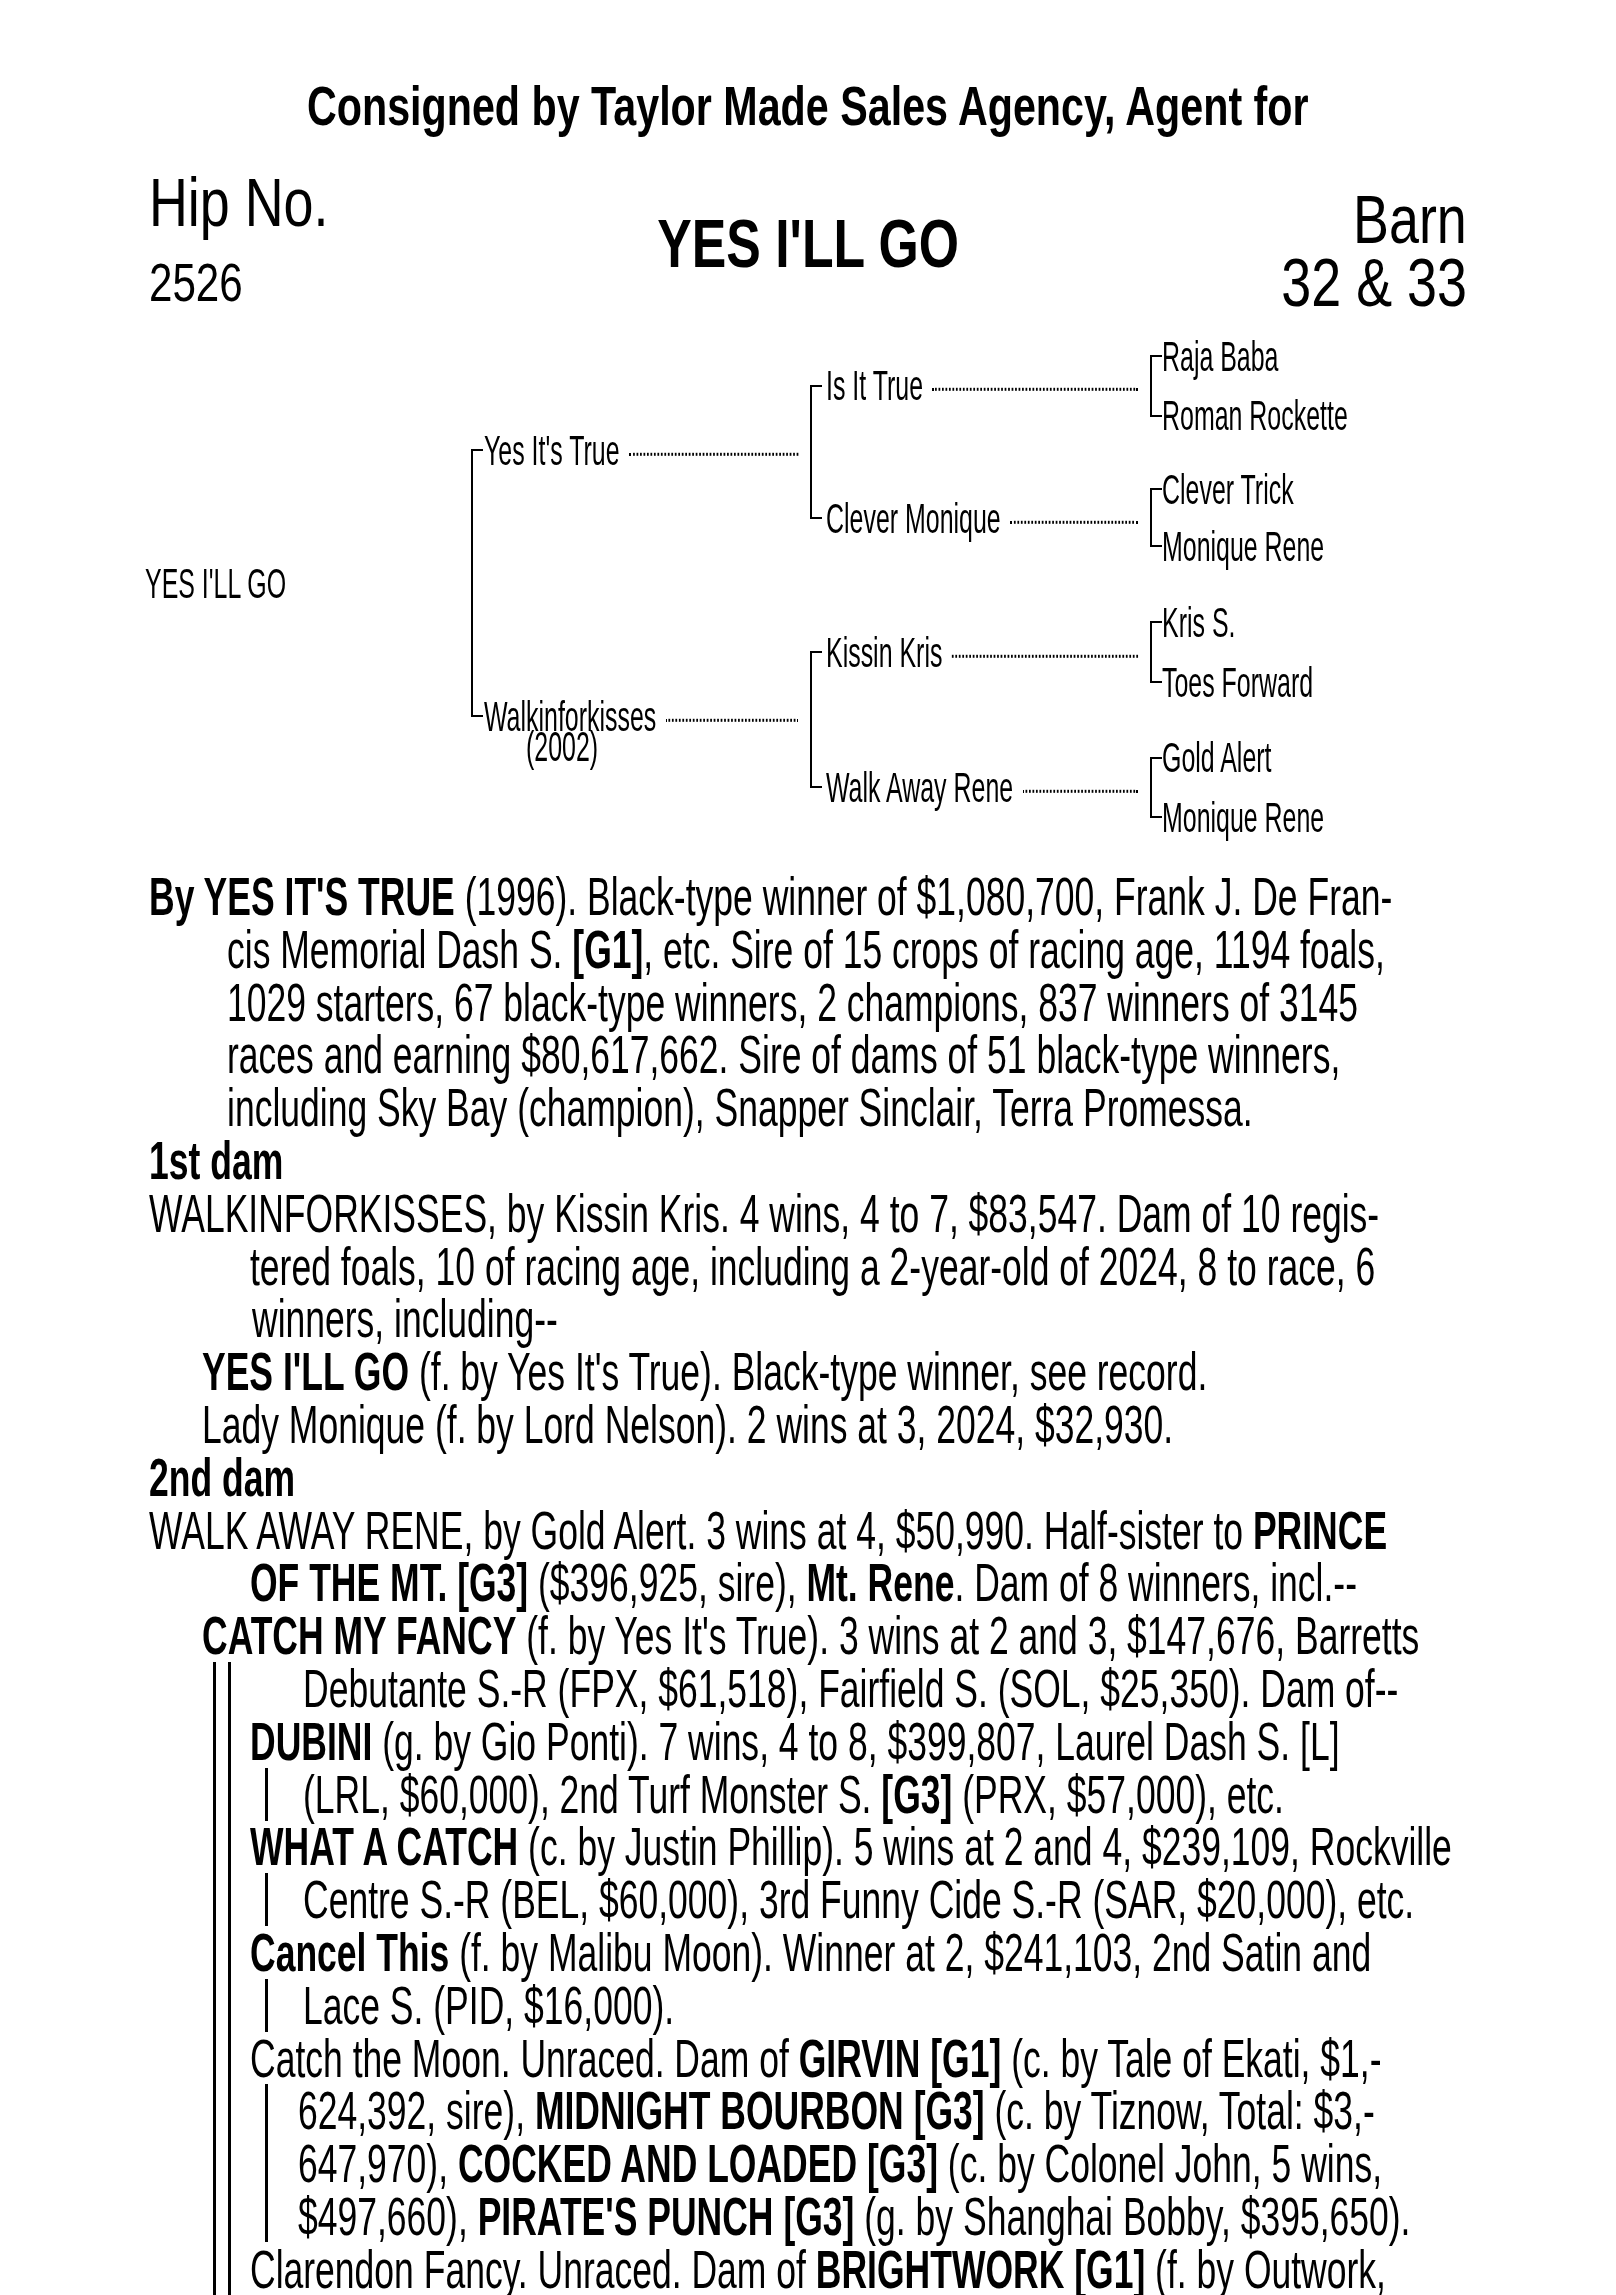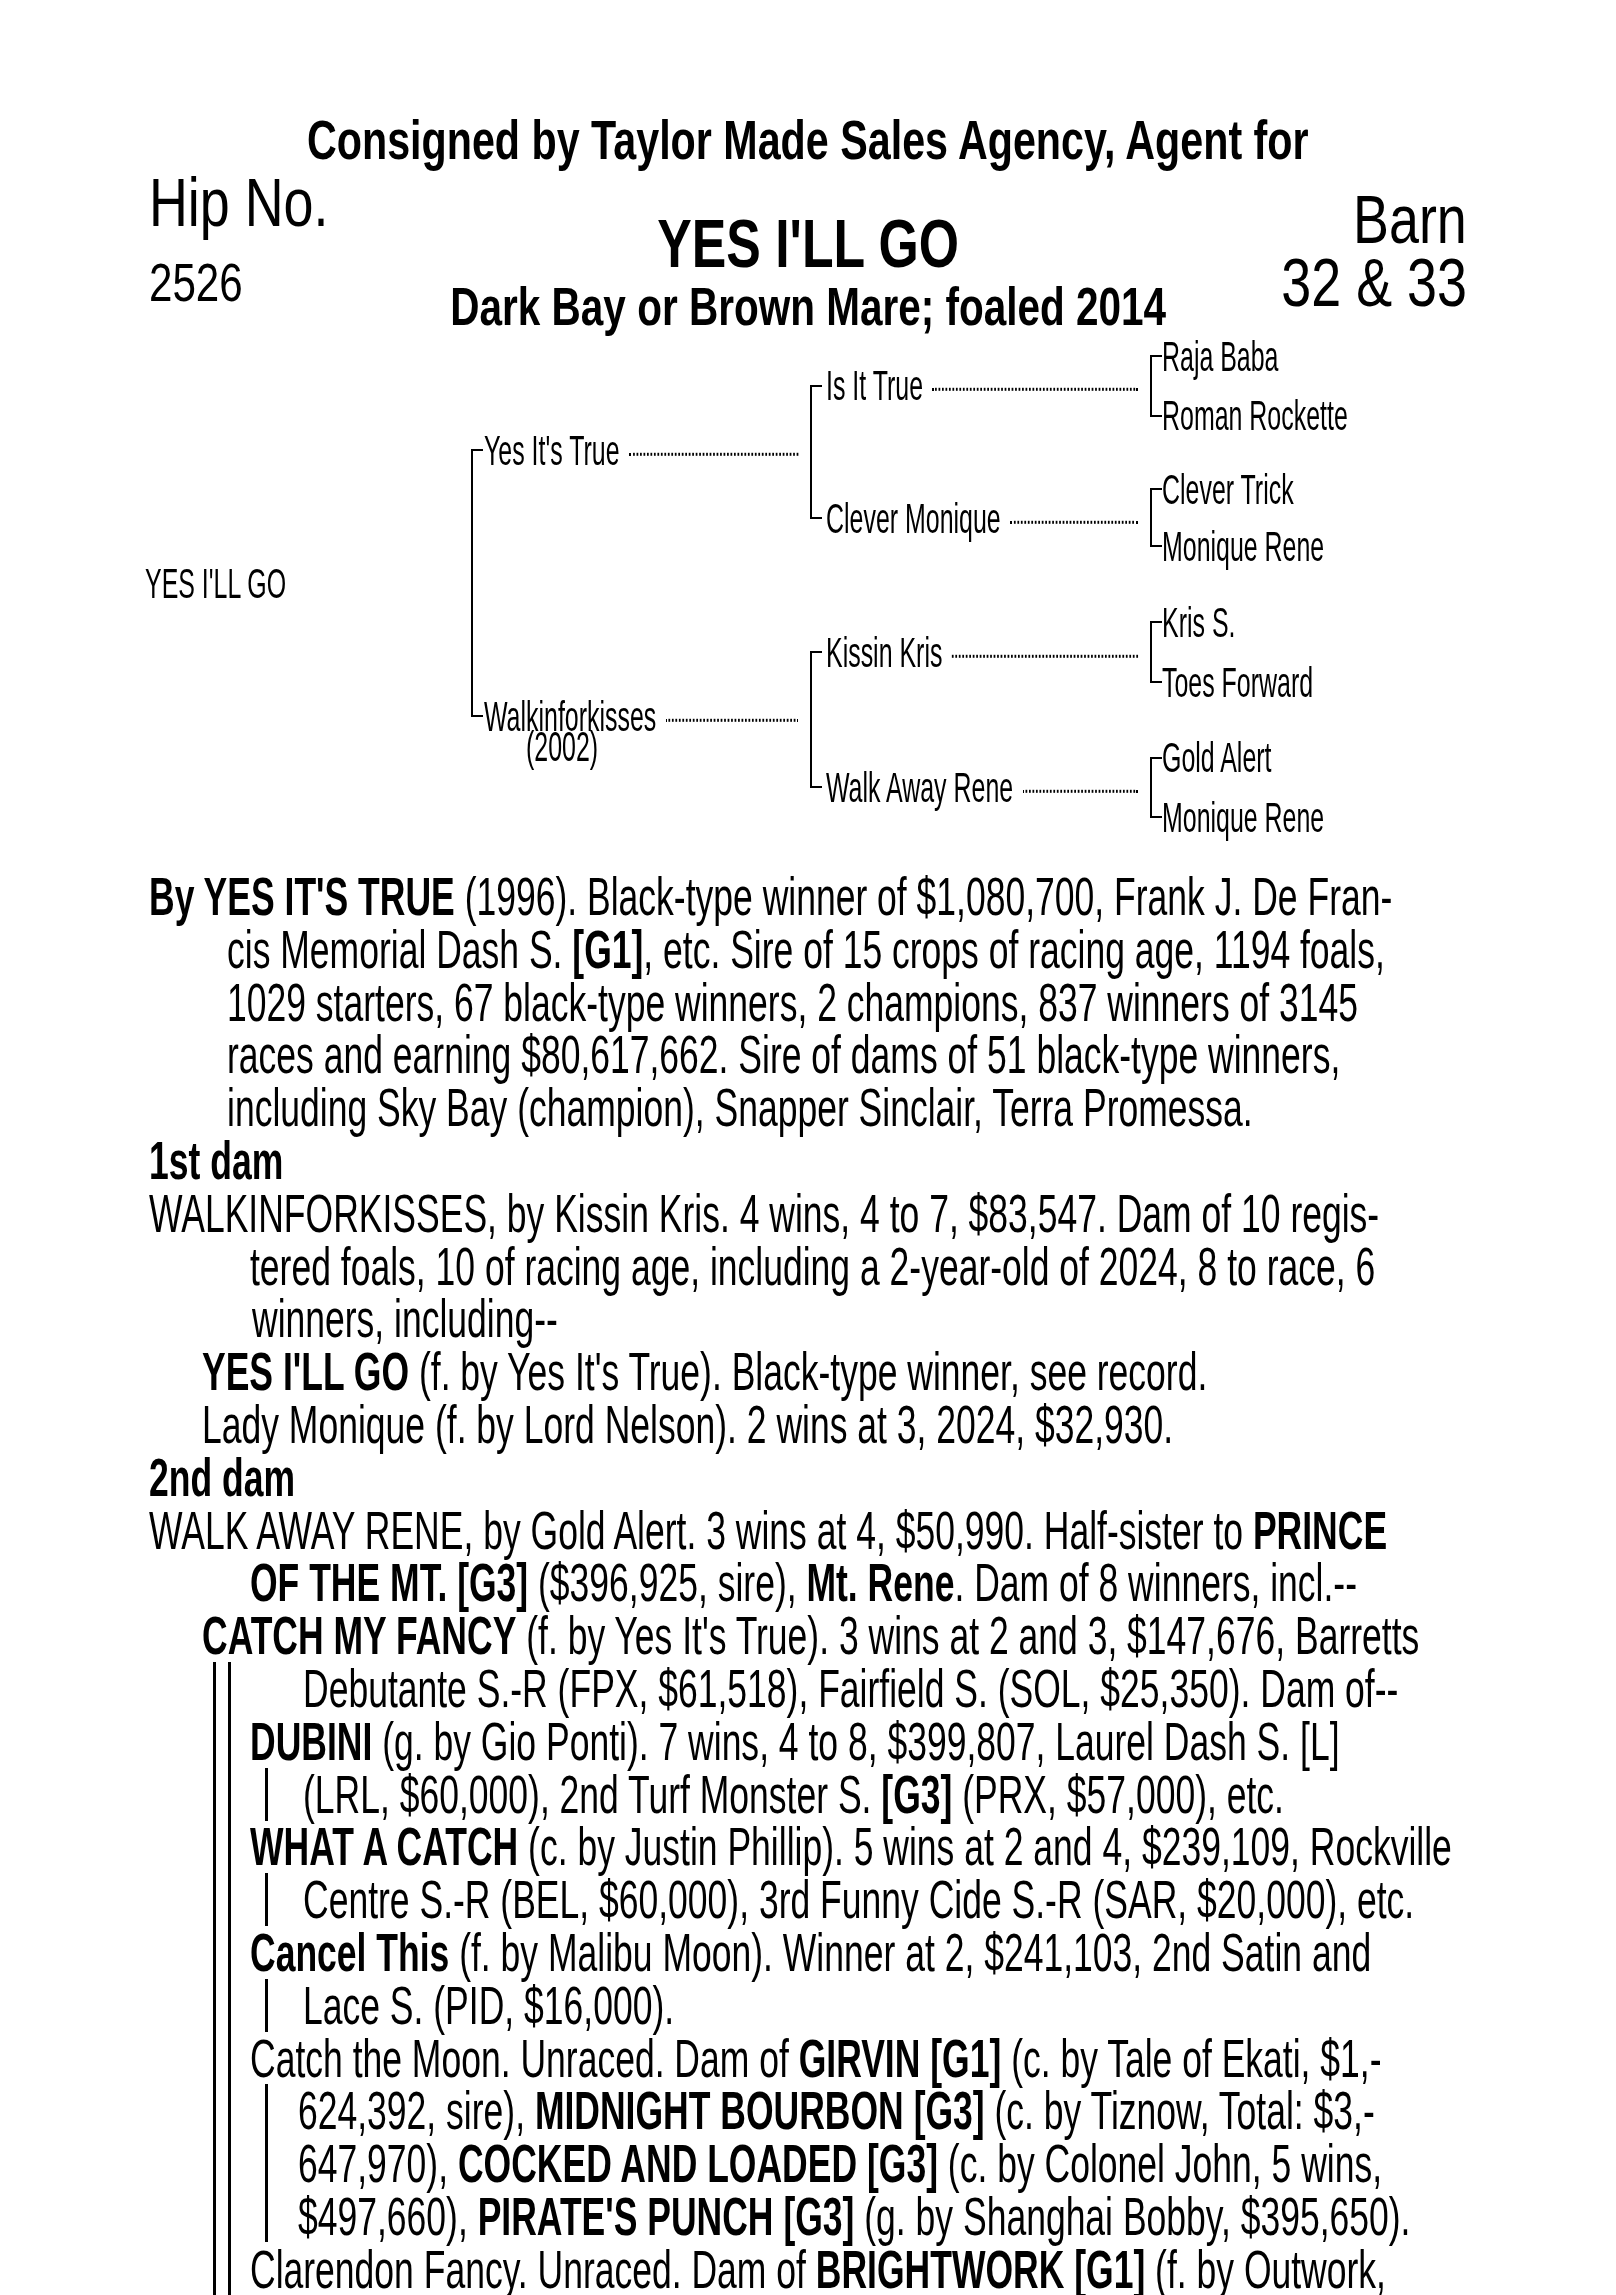--- a/index.html
+++ b/index.html
@@ -23,28 +23,25 @@
   .bline{position:absolute;height:53px;line-height:53px;font-size:53px;white-space:nowrap;}
   .bline .cx{display:inline-block;transform:scaleX(0.67);transform-origin:0 50%;white-space:nowrap;}
   .b{font-weight:bold;}
   .rail{position:absolute;width:2.8px;background:#000;}
 </style>
 </head>
 <body>
 
 <div id="page">
 
-  <div class="hdr" style="top:108px;font-size:55px;">
+  <div class="hdr" style="top:74px;font-size:55px;">
     <span class="cxc">Consigned by Taylor Made Sales Agency, Agent for</span>
   </div>
   <div class="hdr" style="top:204px;font-size:69px;">
     <span class="cxc">YES I'LL GO</span>
-  </div>
-  <div class="hdr" style="top:275px;font-size:54px;">
-    <span class="cxc">Dark Bay or Brown Mare; foaled 2014</span>
   </div>
 
   <div class="sideblk" style="left:149px;top:168px;font-size:69px;line-height:69px;">
     <span class="cxl">Hip No.</span>
   </div>
   <div class="sideblk" style="left:149px;top:248px;font-size:54px;line-height:69px;">
     <span class="cxl">2526</span>
   </div>
   <div class="sideblk" style="right:149px;top:185px;font-size:69px;line-height:69px;text-align:right;">
     <span class="cxr">Barn</span>

